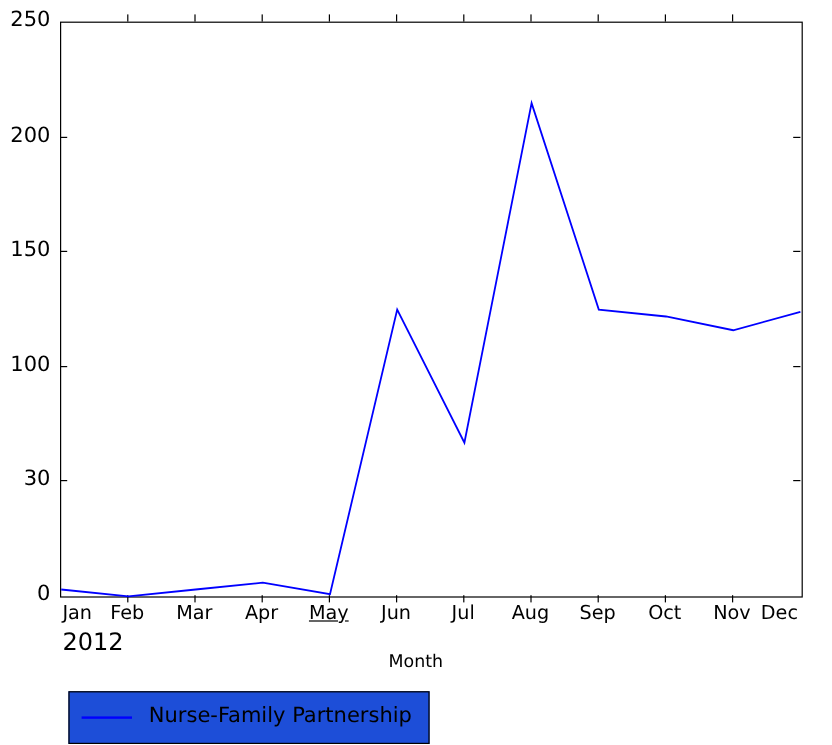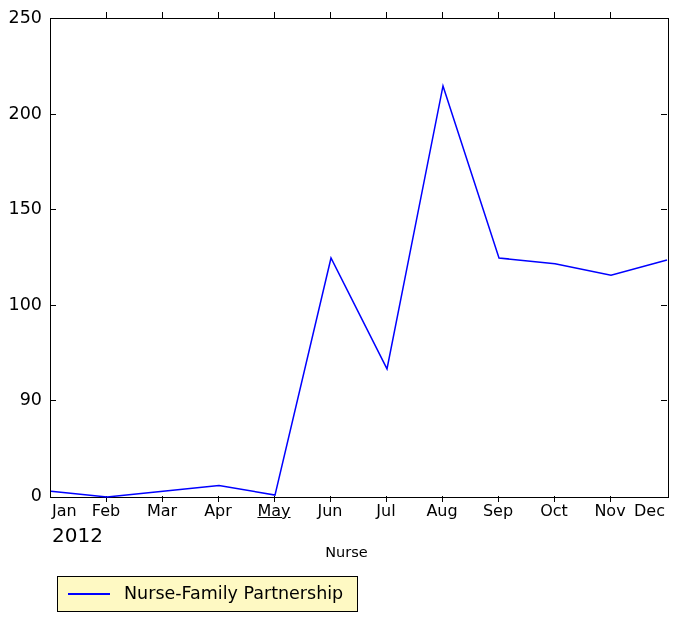--- a/index.html
+++ b/index.html
@@ -111,23 +111,23 @@
     text-align: center;
     font-size: 14.5px;
     color: #000000;
     line-height: 1;
   }
   
   #legend {
     position: absolute;
     left: 57px;
     top: 576px;
-    height: 36px;
+    height: 44px;
     border: 1.3px solid #000000;
-    background: #fef9c3;
+    background: #1d4ed8;
     display: flex;
     align-items: center;
     padding: 0 14px 0 10px;
     box-sizing: border-box;
   }
   #legend-swatch {
     width: 42px;
     height: 2px;
     margin-right: 14px;
     flex: none;
@@ -139,21 +139,21 @@
     white-space: nowrap;
   }
 </style>
 </head>
 <body>
 
 <div id="figure">
 
   <div id="ytick-labels">
       <div class="ytick-label" style="top: 487px;">0</div>
-      <div class="ytick-label" style="top: 391.4px;">90</div>
+      <div class="ytick-label" style="top: 391.4px;">30</div>
       <div class="ytick-label" style="top: 295.8px;">100</div>
       <div class="ytick-label" style="top: 200.2px;">150</div>
       <div class="ytick-label" style="top: 104.6px;">200</div>
       <div class="ytick-label" style="top: 9px;">250</div>
     </div>
 
   <div id="ytick-marks">
       <div class="ytick-mark" style="top: 400.4px;"></div>
       <div class="ytick-mark-right" style="top: 400.4px;"></div>
       <div class="ytick-mark" style="top: 304.8px;"></div>
@@ -197,21 +197,21 @@
       <div class="xtick-label" style="left: 386px;">Jul</div>
       <div class="xtick-label" style="left: 442px;">Aug</div>
       <div class="xtick-label" style="left: 498px;">Sep</div>
       <div class="xtick-label" style="left: 554px;">Oct</div>
       <div class="xtick-label" style="left: 610px;">Nov</div>
       <div class="xtick-label" style="left: 665px; transform: translateX(-100%);">Dec</div>
     </div>
 
   <div id="year-label">2012</div>
 
-  <div id="xaxis-title">Nurse</div>
+  <div id="xaxis-title">Month</div>
 
   <div id="plot-area">
     <svg id="plot-svg" viewBox="0 0 617 478" preserveAspectRatio="none">
       <polyline id="series-line" fill="none" stroke="#0000ff" stroke-width="1.5" stroke-linejoin="miter" stroke-linecap="butt" points="0.00,472.26 56.00,478.00 112.00,472.26 168.00,466.53 224.00,476.09 280.00,239.00 336.00,349.90 392.00,66.92 448.00,239.00 504.00,244.74 560.00,256.21 616.00,240.91"></polyline>
     </svg>
   </div>
 
   <div id="legend">
     <div id="legend-swatch" style="background: rgb(0, 0, 255);"></div>
     <span id="legend-label">Nurse-Family Partnership</span>

